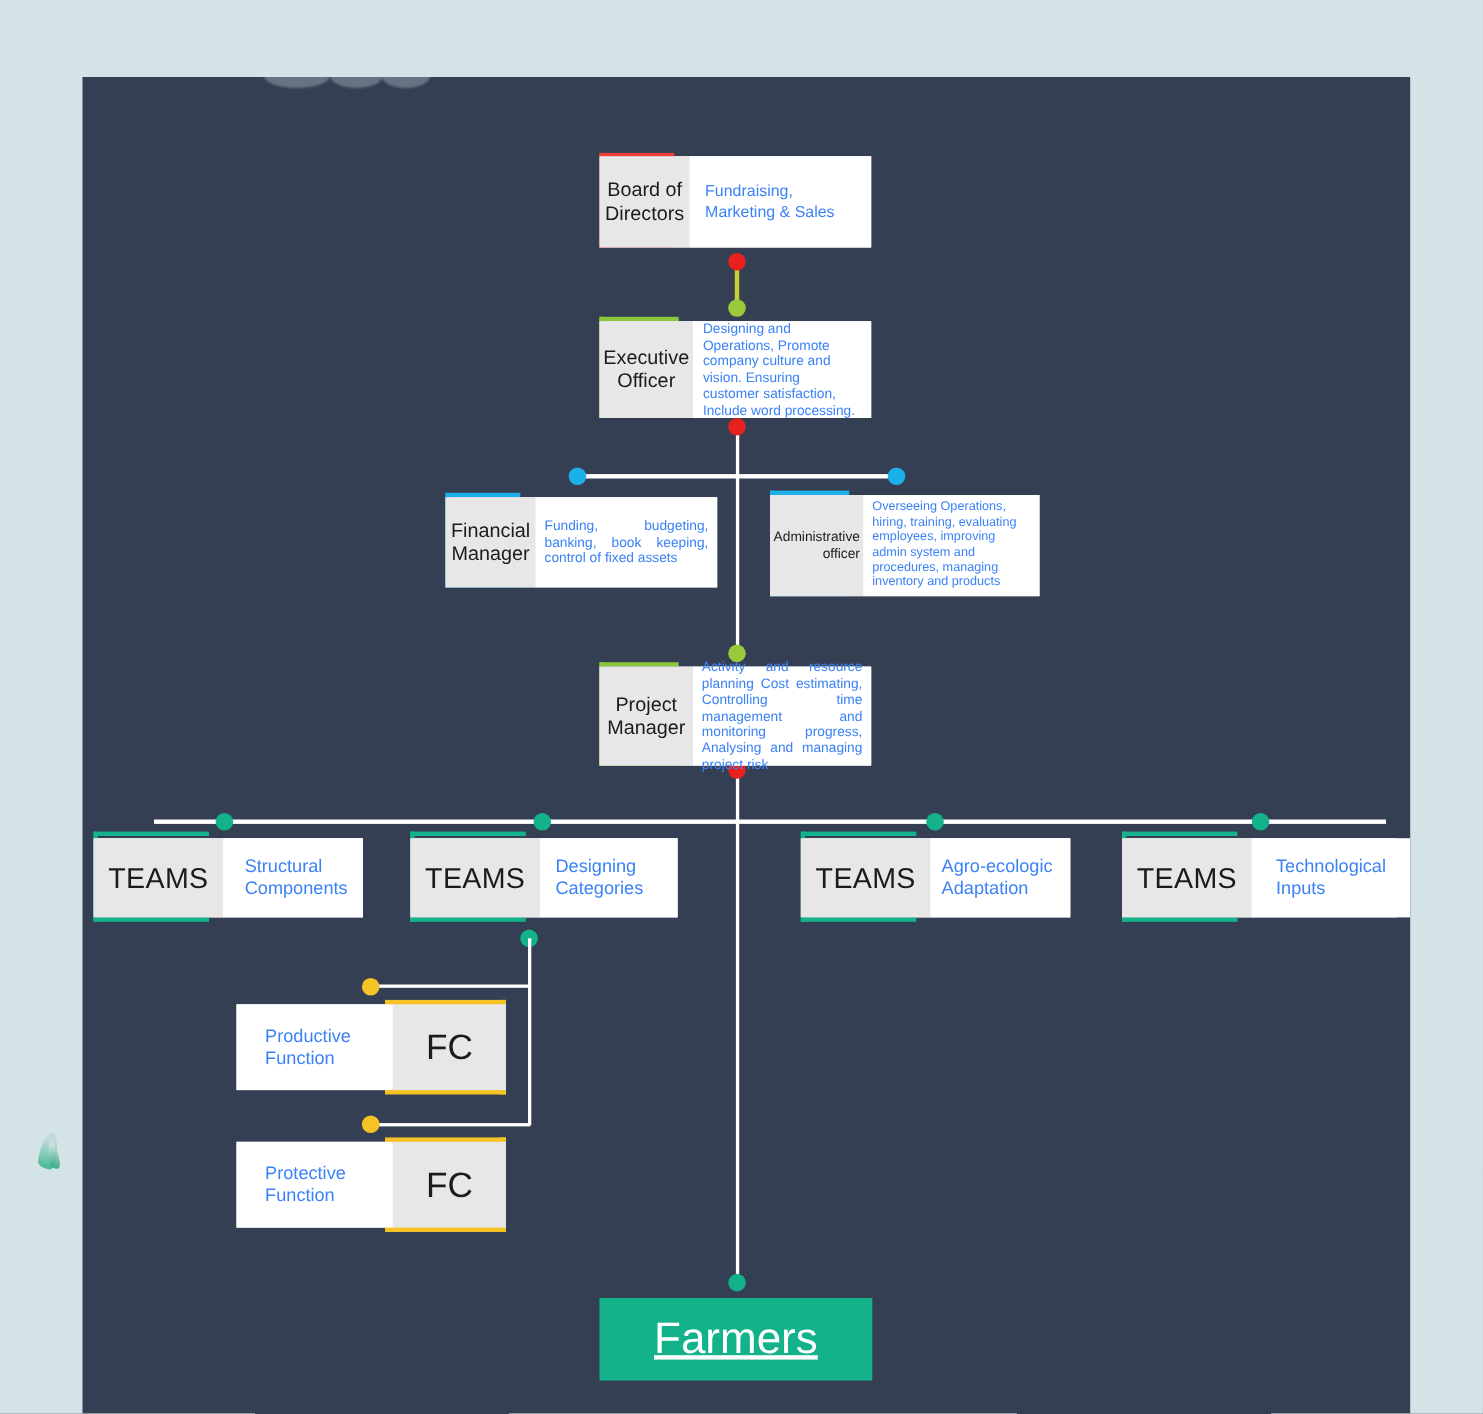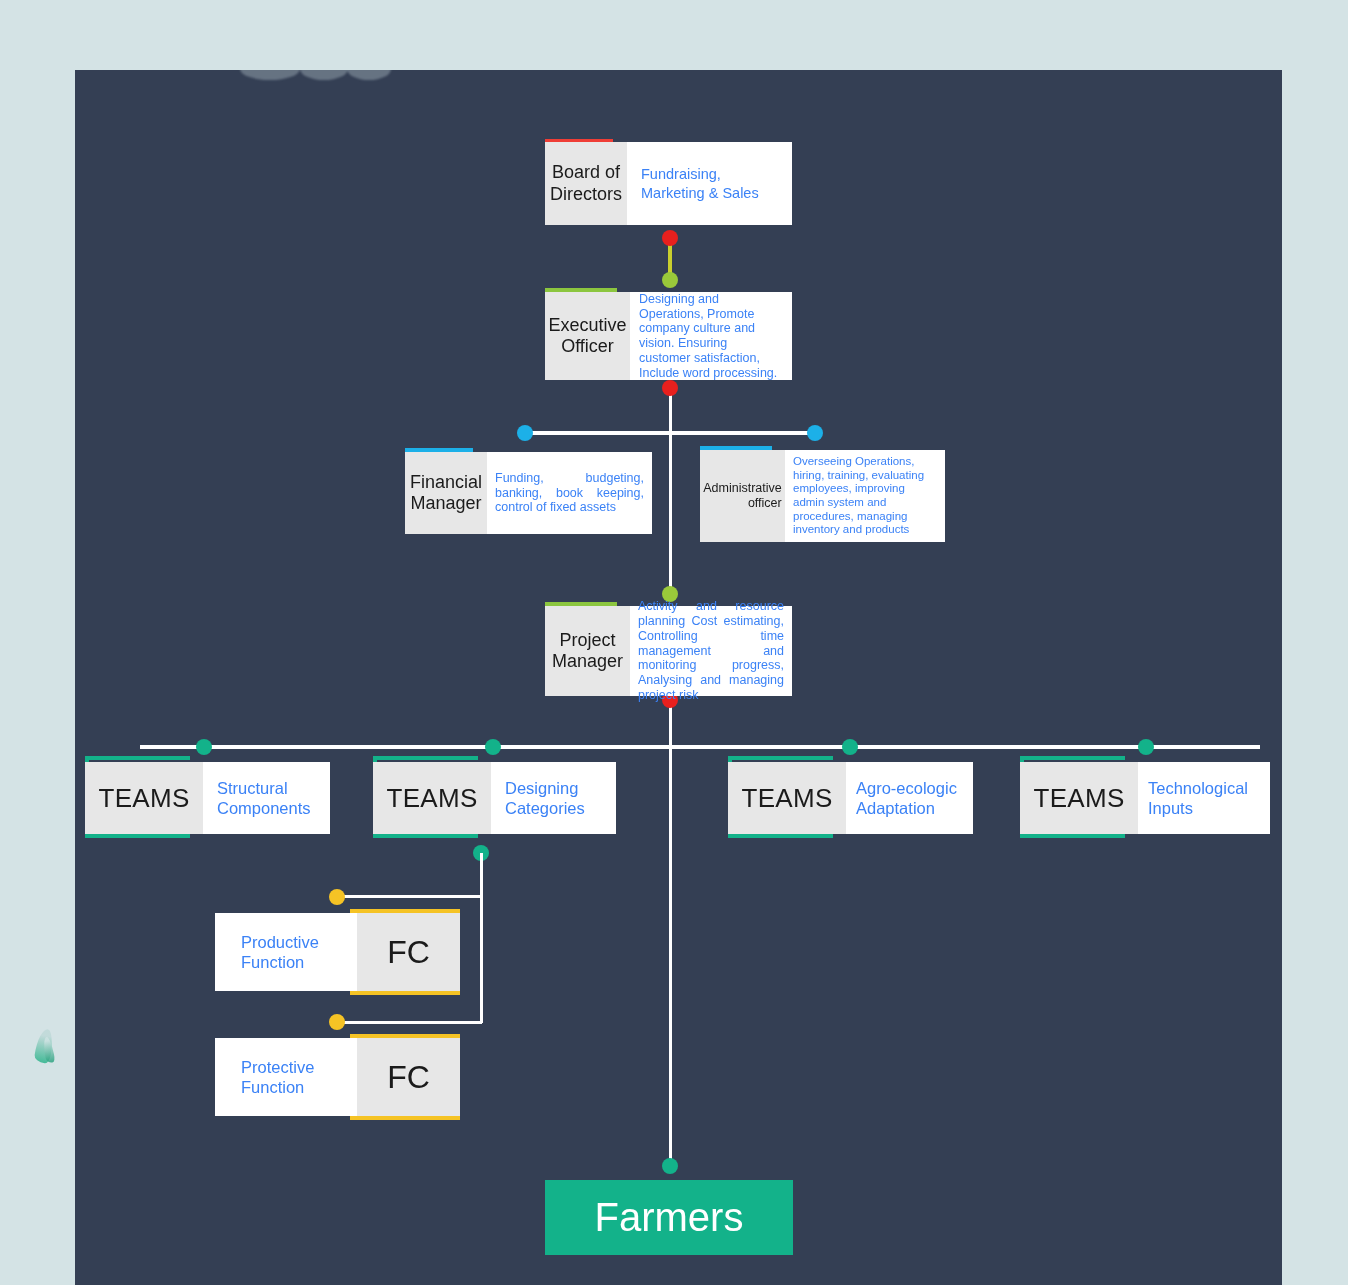--- a/index.html
+++ b/index.html
@@ -224,21 +224,21 @@
           <span>Project</span><br>
           <span>Manager</span>
         </span>
       </div>
       <div class="desc" style="padding:0 8px; text-align:justify;">Activity and resource planning Cost estimating, Controlling time management and monitoring progress, Analysing and managing project risk</div>
     </div>
 
     <div class="card teams" style="left:10px; top:692px; width:245px; height:72px;">
       <div class="accentbox" style="left:0; top:-6px; width:105px; height:82px; border:4px solid #13b28a; border-right:none;"></div>
       <div class="label" style="width:118px;">TEAMS</div>
-      <div class="desc" style="padding:12px 14px;">
+      <div class="desc" style="padding:12px 14px;justify-content:flex-end;">
         <span>
           <span>Structural</span><br>
           <span>Components</span>
         </span>
       </div>
     </div>
 
     <div class="card teams" style="left:298px; top:692px; width:243px; height:72px;">
       <div class="accentbox" style="left:0; top:-6px; width:105px; height:82px; border:4px solid #13b28a; border-right:none;"></div>
       <div class="label" style="width:118px;">TEAMS</div>
@@ -257,21 +257,21 @@
         <span>
           <span>Agro-ecologic</span><br>
           <span>Adaptation</span>
         </span>
       </div>
     </div>
 
     <div class="card teams" style="left:945px; top:692px; width:250px; height:72px;">
       <div class="accentbox" style="left:0; top:-6px; width:105px; height:82px; border:4px solid #13b28a; border-right:none;"></div>
       <div class="label" style="width:118px;">TEAMS</div>
-      <div class="desc" style="padding:0 10px;">
+      <div class="desc" style="padding:0 22px;">
         <span>
           <span>Technological</span><br>
           <span>Inputs</span>
         </span>
       </div>
     </div>
 
     <div class="card fc" style="left:140px; top:843px; width:245px; height:78px;">
       <div class="accentbox" style="right:0; top:-4px; width:110px; height:86px; border:5px solid #f5c325; border-left:none;"></div>
       <div class="desc" style="padding:0 0 0 26px;">
@@ -287,18 +287,18 @@
       <div class="accentbox" style="right:0; top:-4px; width:110px; height:86px; border:5px solid #f5c325; border-left:none;"></div>
       <div class="desc" style="padding:0 0 0 26px;">
         <span>
           <span>Protective</span><br>
           <span>Function</span>
         </span>
       </div>
       <div class="label" style="width:103px;">FC</div>
     </div>
 
-    <div class="farmers" style="left:470px; top:1110px; width:248px; height:75px;">
+    <div class="farmers" style="left:470px; top:1110px; width:248px; height:75px;text-decoration:underline;">
       <span>Farmers</span>
     </div>
 
   </div>
 </div>
 
 </body></html>

